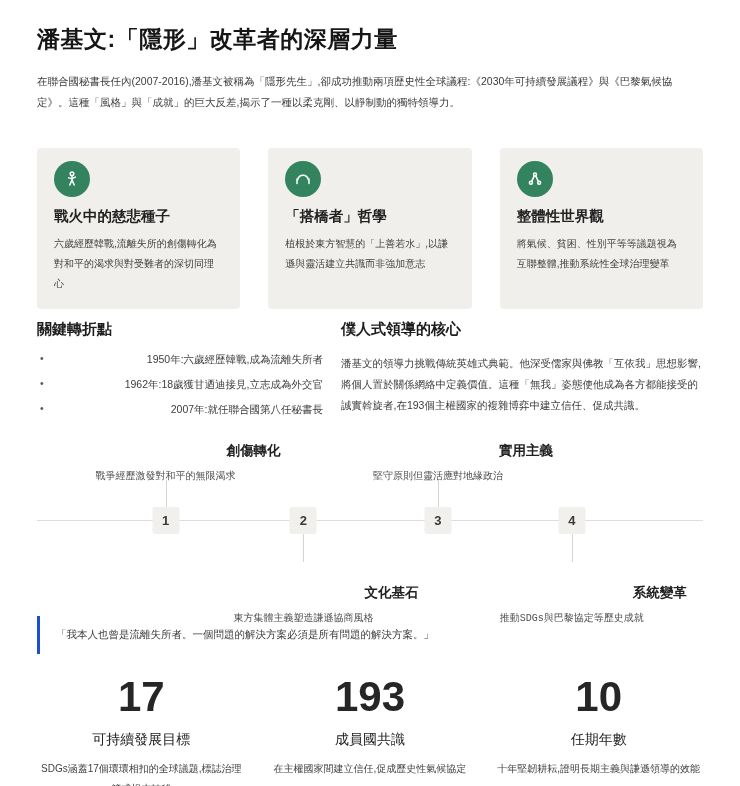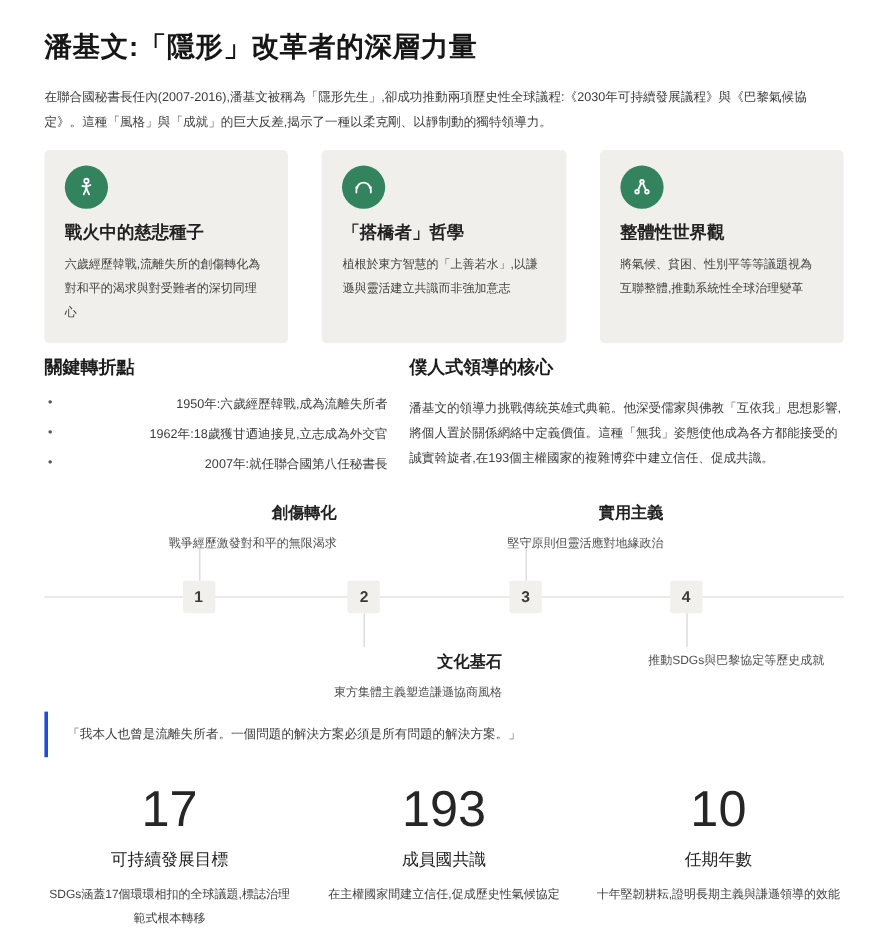--- a/index.html
+++ b/index.html
@@ -7,21 +7,21 @@
   body {
     width:740px; height:786px; margin:0 auto;
     padding:24px 37px 18px 37px;
     font-family:"Liberation Sans","DejaVu Sans",sans-serif;
     color:#383838; overflow:hidden;
   }
   .page-title { font-size:23px; font-weight:bold; color:#161616; letter-spacing:.5px; }
   .intro { margin-top:16px; font-size:10.5px; line-height:2.0; color:#3c3c3c; }
 
   
-  .cards { margin-top:12px; display:grid; grid-template-columns:repeat(3,1fr); gap:28px; }
+  .cards { margin-top:35px; display:grid; grid-template-columns:repeat(3,1fr); gap:28px; }
   .card { background:#f0efeb; border-radius:4px; padding:13px 17px 15px 17px; }
   .icon-circle {
     width:36px; height:36px; border-radius:50%;
     background:#33845e; display:flex; align-items:center; justify-content:center;
     margin-bottom:10px;
   }
   .icon-circle svg { width:18px; height:18px; }
   .card-title { font-size:14.5px; font-weight:bold; color:#222; margin-bottom:8px; }
   .card-desc { font-size:10px; line-height:2.0; color:#424242; }
 
@@ -44,34 +44,34 @@
     position:absolute; top:67px; left:50%; transform:translateX(-50%);
     width:27px; height:27px; background:#f1f0ed; border-radius:2px;
     display:flex; align-items:center; justify-content:center;
     font-size:13px; font-weight:bold; color:#3a3a3a; z-index:2;
   }
   .tl-conn { position:absolute; left:50%; width:1px; background:#d6d5d2; }
   .tl-item.top .tl-conn { top:40px; height:27px; }
   .tl-item.bottom .tl-conn { top:94px; height:28px; }
   .tl-label { position:absolute; left:0; width:100%; text-align:center; }
   .tl-item.top .tl-label { top:2px; }
-  .tl-item.bottom .tl-label { top:126px; }
+  .tl-item.bottom .tl-label { top:144px;font-family:Liberation Mono, monospace; }
   .tl-title { font-size:13.5px; font-weight:bold; color:#222; margin-bottom:9px;text-align:right; }
-  .tl-desc { font-size:10px; color:#4f4f4f;text-align:right; }
+  .tl-desc { font-size:10px; color:#4f4f4f; }
 
   
   .quote {
     margin-top:14px; border-left:3px solid #1d4ed8;
     padding:12px 16px; font-size:10.5px; color:#3c3c3c;
   }
 
   
   .stats { margin-top:22px; display:grid; grid-template-columns:repeat(3,1fr); gap:20px; }
   .stat { text-align:center; }
-  .stat-value { font-size:42px; font-weight:normal; color:#262626; line-height:1; }
+  .stat-value { font-size:42px; font-weight:bold; color:#262626; line-height:1; }
   .stat-label { margin-top:13px; font-size:14px; color:#222; }
   .stat-desc { margin-top:10px; font-size:10px; line-height:2.0; color:#424242; }
 </style>
 </head>
 <body>
 
 <h1 class="page-title">潘基文:「隱形」改革者的深層力量</h1>
 <p class="intro">在聯合國秘書長任內(2007-2016),潘基文被稱為「隱形先生」,卻成功推動兩項歷史性全球議程:《2030年可持續發展議程》與《巴黎氣候協定》。這種「風格」與「成就」的巨大反差,揭示了一種以柔克剛、以靜制動的獨特領導力。</p>
 
 <div class="cards">
@@ -156,20 +156,21 @@
       <div class="tl-desc">堅守原則但靈活應對地緣政治</div>
     </div>
     <div class="tl-conn"></div>
     <div class="tl-num">3</div>
   </div>
 
   <div class="tl-item bottom" style="left:80.3%">
     <div class="tl-num">4</div>
     <div class="tl-conn"></div>
     <div class="tl-label">
+      <div class="tl-title">系統變革</div>
       <div class="tl-desc">推動SDGs與巴黎協定等歷史成就</div>
     </div>
   </div>
 </div>
 
 <div class="quote">「我本人也曾是流離失所者。一個問題的解決方案必須是所有問題的解決方案。」</div>
 
 <div class="stats">
   <div class="stat">
     <div class="stat-value">17</div>

